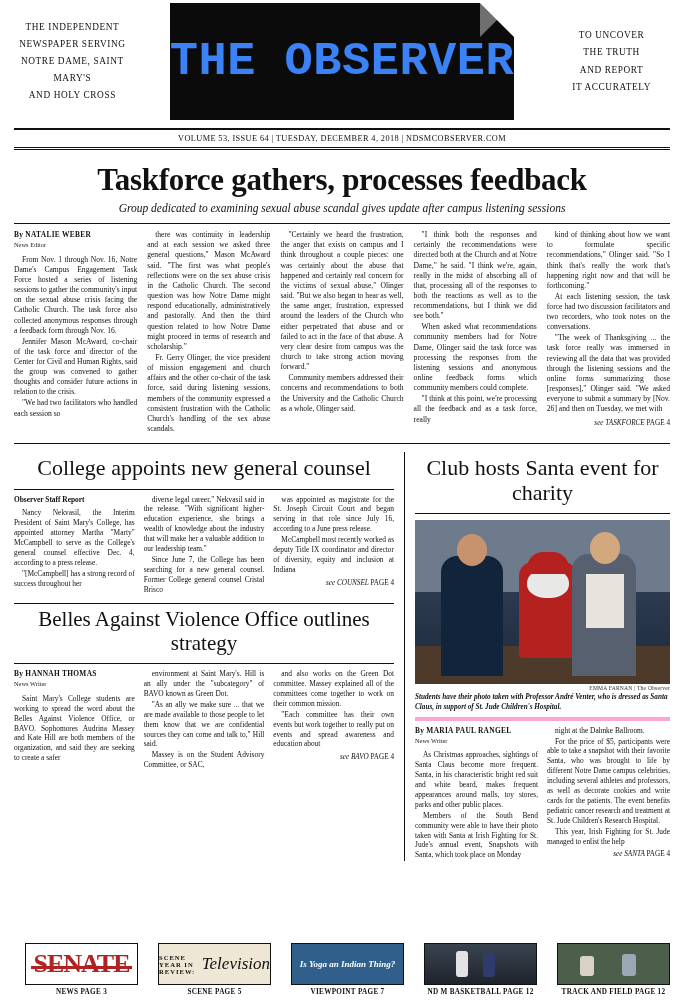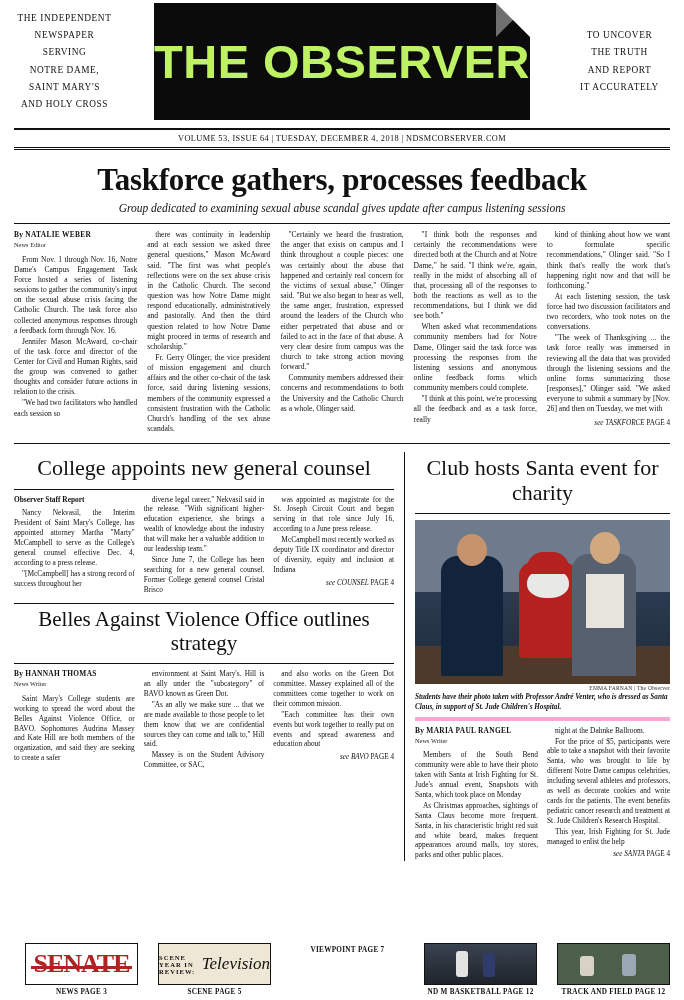--- a/index.html
+++ b/index.html
@@ -44,22 +44,22 @@
   .mh-center {
     flex: 1;
     background: #0b0b0b;
     position: relative;
     display: flex;
     align-items: center;
     justify-content: center;
     margin: 0 4px;
   }
   .mh-title {
-    color: #bef264;
-    font-family: Liberation Sans, sans-serif;
+    color: #3b82f6;
+    font-family: Liberation Mono, monospace;
     font-weight: bold;
     font-size: 47px;
     letter-spacing: 0.5px;
     white-space: nowrap;
   }
   .mh-fold {
     position: absolute;
     top: 0; right: 0;
     width: 0; height: 0;
     border-left: 34px solid transparent;
@@ -414,22 +414,22 @@
         <div class="shirt-r"></div>
         <div class="head-r"></div>
       </div>
       <div class="photo-credit">EMMA FARNAN | The Observer</div>
       <div class="photo-caption">Students have their photo taken with Professor André Venter, who is dressed as Santa Claus, in support of St. Jude Children's Hospital.</div>
 
       <div class="cols3">
         <div class="col">
           <div class="byline-name">By MARIA PAUL RANGEL</div>
           <div class="byline-role">News Writer</div>
+          <p>As Christmas approaches, sightings of Santa Claus become more frequent. Santa, in his characteristic bright red suit and white beard, makes frequent appearances around malls, toy stores, parks and other public places.</p>
           <p>Members of the South Bend community were able to have their photo taken with Santa at Irish Fighting for St. Jude's annual event, Snapshots with Santa, which took place on Monday</p>
-          <p>As Christmas approaches, sightings of Santa Claus become more frequent. Santa, in his characteristic bright red suit and white beard, makes frequent appearances around malls, toy stores, parks and other public places.</p>
         </div>
         <div class="col">
           <p>night at the Dahnke Ballroom.</p>
           <p>For the price of $5, participants were able to take a snapshot with their favorite Santa, who was brought to life by different Notre Dame campus celebrities, including several athletes and professors, as well as decorate cookies and write cards for the patients. The event benefits pediatric cancer research and treatment at St. Jude Children's Research Hospital.</p>
           <p>This year, Irish Fighting for St. Jude managed to enlist the help</p>
           <div class="jump">
             <span>see SANTA </span><b>PAGE 4</b>
           </div>
         </div>
       </div>
@@ -447,20 +447,23 @@
 
     <div class="teaser">
       <div class="teaser-box t2">
         <div class="l1">SCENE YEAR IN REVIEW:</div>
         <div class="l2">Television</div>
       </div>
       <div class="teaser-label">SCENE PAGE 5</div>
     </div>
 
     <div class="teaser">
+      <div class="teaser-box t3">
+        <div class="txt">Is Yoga an Indian Thing?</div>
+      </div>
       <div class="teaser-label">VIEWPOINT PAGE 7</div>
     </div>
 
     <div class="teaser">
       <div class="teaser-box t4">
         <div class="court"></div>
         <div class="p1"></div>
         <div class="p2"></div>
       </div>
       <div class="teaser-label">ND M BASKETBALL PAGE 12</div>

